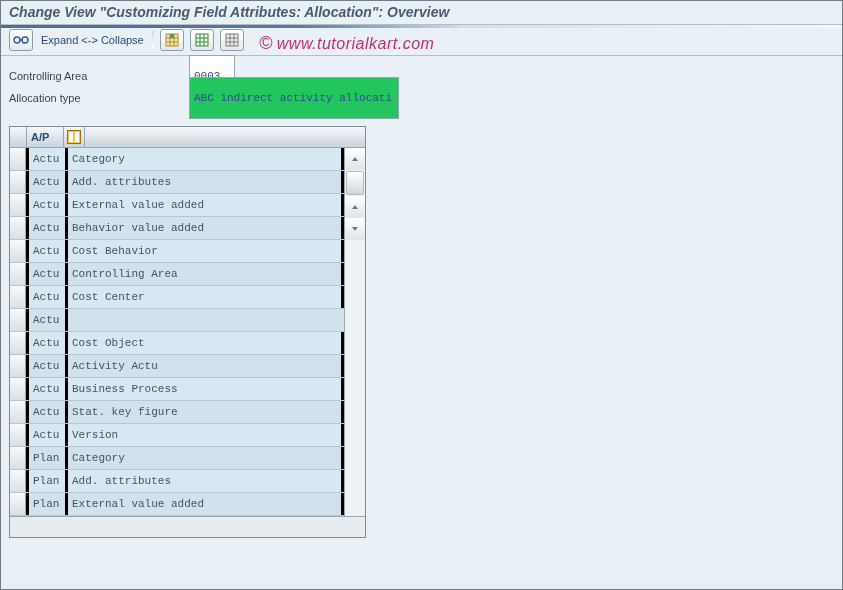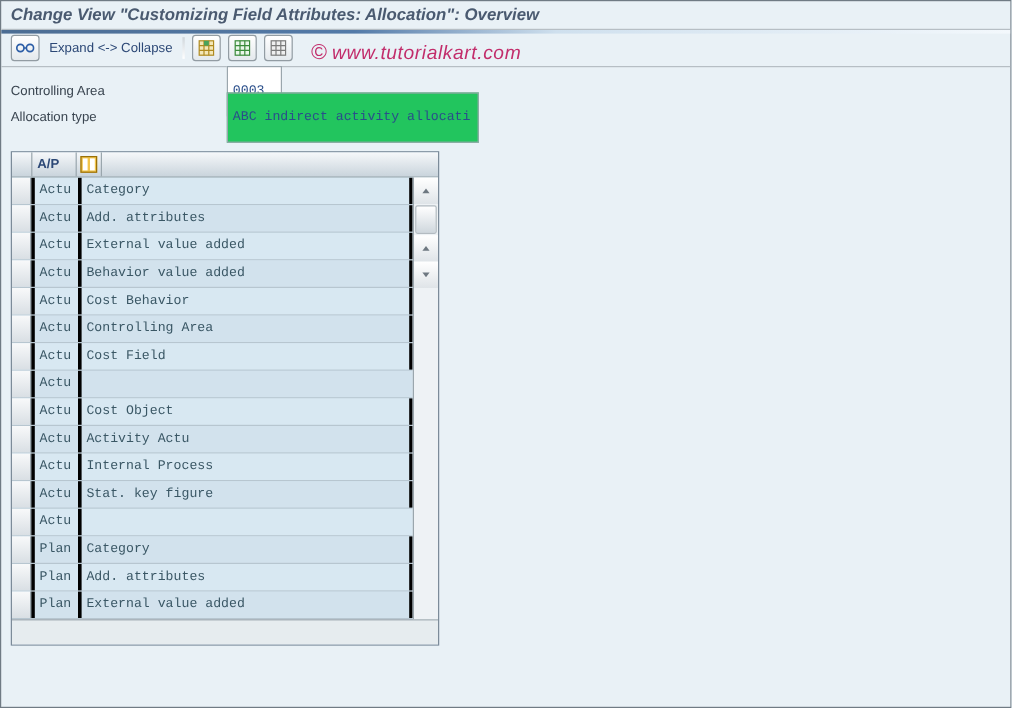--- a/index.html
+++ b/index.html
@@ -171,21 +171,21 @@
                 <button class="rowbtn"></button>
               </div>
               <div class="td ap">Actu</div>
               <div class="td nm">Controlling Area</div>
             </div>
             <div class="tr">
               <div class="td sel">
                 <button class="rowbtn"></button>
               </div>
               <div class="td ap">Actu</div>
-              <div class="td nm">Cost Field</div>
+              <div class="td nm">Cost Center</div>
             </div>
             <div class="tr">
               <div class="td sel">
                 <button class="rowbtn"></button>
               </div>
               <div class="td ap">Actu</div>
             </div>
             <div class="tr">
               <div class="td sel">
                 <button class="rowbtn"></button>
@@ -198,34 +198,35 @@
                 <button class="rowbtn"></button>
               </div>
               <div class="td ap">Actu</div>
               <div class="td nm">Activity Actu</div>
             </div>
             <div class="tr">
               <div class="td sel">
                 <button class="rowbtn"></button>
               </div>
               <div class="td ap">Actu</div>
-              <div class="td nm">Internal Process</div>
+              <div class="td nm">Business Process</div>
             </div>
             <div class="tr">
               <div class="td sel">
                 <button class="rowbtn"></button>
               </div>
               <div class="td ap">Actu</div>
               <div class="td nm">Stat. key figure</div>
             </div>
             <div class="tr">
               <div class="td sel">
                 <button class="rowbtn"></button>
               </div>
               <div class="td ap">Actu</div>
+              <div class="td nm">Version</div>
             </div>
             <div class="tr">
               <div class="td sel">
                 <button class="rowbtn"></button>
               </div>
               <div class="td ap">Plan</div>
               <div class="td nm">Category</div>
             </div>
             <div class="tr">
               <div class="td sel">

